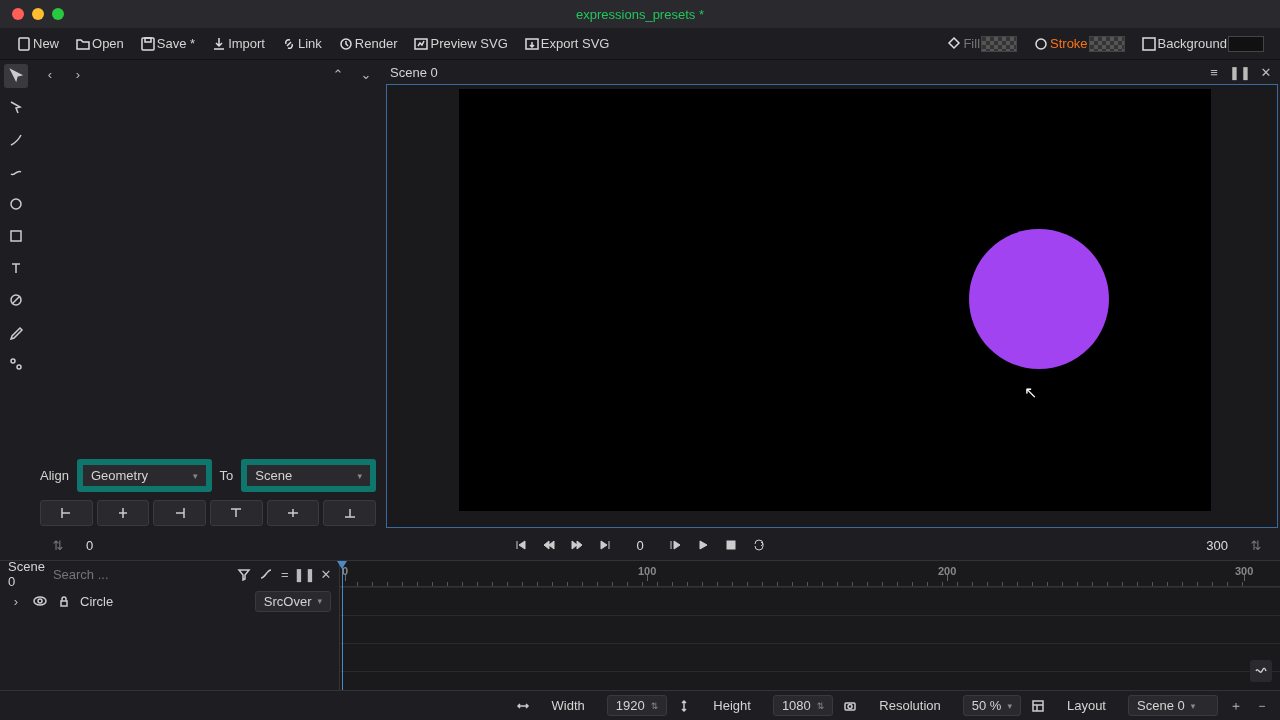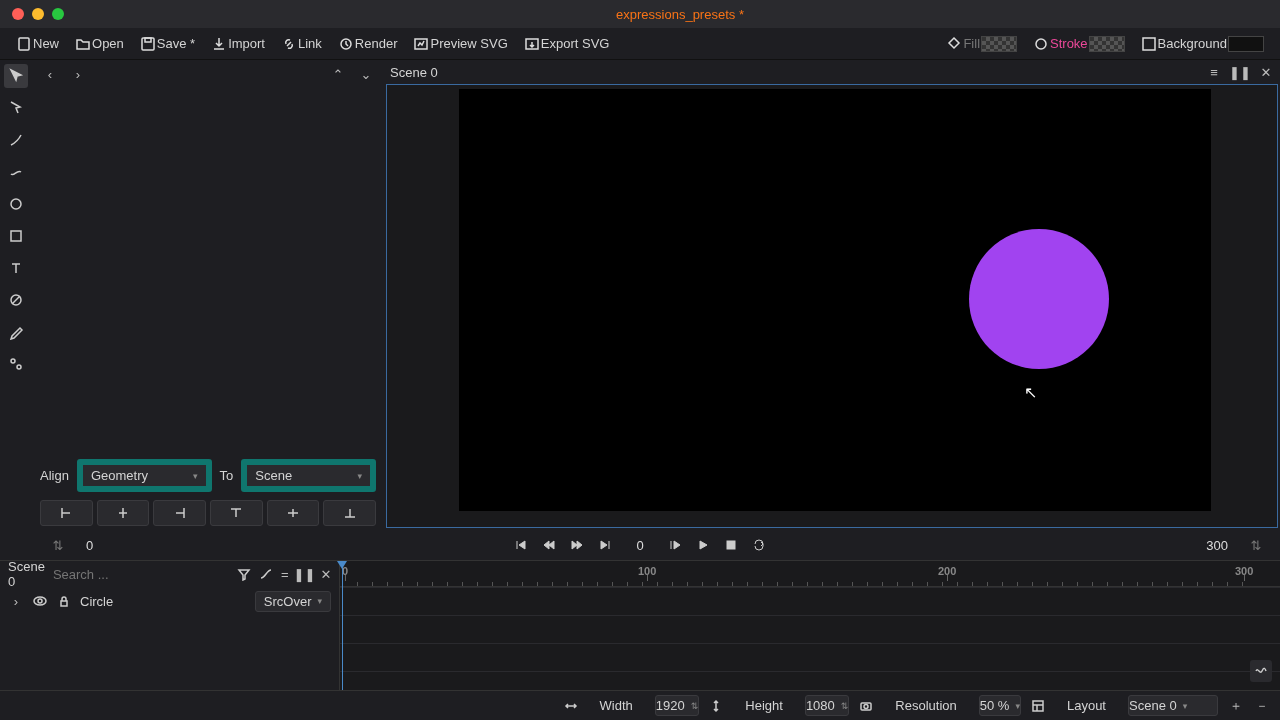--- a/index.html
+++ b/index.html
@@ -1,20 +1,20 @@
 <!DOCTYPE html>
 <html><head>
 <meta charset="utf-8">
 <style>
 * { margin:0; padding:0; box-sizing:border-box; font-family:-apple-system,BlinkMacSystemFont,sans-serif; font-size:13px; color:#d4d4d4; }
 body { background:#1e1e22; width:1280px; height:720px; overflow:hidden; display:flex; flex-direction:column; }
 .titlebar { height:28px; background:#2a2a2e; display:flex; align-items:center; position:relative; }
 .traffic { display:flex; gap:8px; padding-left:12px; }
 .tdot { width:12px; height:12px; border-radius:50%; }
-.title { position:absolute; left:50%; transform:translateX(-50%); color:#f97316;margin-left:40px; }
+.title { position:absolute; left:50%; transform:translateX(-50%); color:#22c55e; }
 .toolbar { height:32px; background:#1e1e22; display:flex; align-items:center; padding:0 8px; border-bottom:1px solid #111; }
 .tbtn { display:flex; align-items:center; gap:1px; padding:4px 8px; cursor:pointer; color:#ddd; }
 .tbtn svg { width:16px; height:16px; stroke:#ddd; fill:none; stroke-width:1.5; }
 .spacer { flex:1; }
 .swatch { width:36px; height:16px; background:repeating-conic-gradient(#555 0 25%,#333 0 50%) 0 0/8px 8px; border:1px solid #444; }
 .swatch.solid { background:#111; }
 .main { flex:1; display:flex; min-height:0; }
 .toolcol { width:32px; background:#1e1e22; display:flex; flex-direction:column; align-items:center; padding-top:4px; gap:8px; }
 .toolcol .ti { width:24px; height:24px; display:flex; align-items:center; justify-content:center; cursor:pointer; }
 .toolcol .ti.active { background:#3a3a3e; border-radius:3px; }
@@ -54,21 +54,21 @@
 .tl-right { flex:1; position:relative; background:#1a1a1c; }
 .ruler { height:26px; position:relative; border-bottom:1px solid #333; }
 .tick { position:absolute; top:4px; font-size:11px; color:#888;font-weight:bold; }
 .tick::before { content:""; position:absolute; left:50%; bottom:-4px; width:1px; height:6px; background:#666; }
 .playhead { position:absolute; left:2px; top:0; bottom:0; width:1px; background:#4a8ac9; }
 .playhead::before { content:""; position:absolute; top:0; left:-5px; border:5px solid transparent; border-top:8px solid #4a8ac9; }
 .tracks { position:absolute; top:26px; left:0; right:0; bottom:0; background-image:linear-gradient(#2a2a2e 1px,transparent 1px); background-size:100% 28px; }
 .wave-icon { position:absolute; right:8px; bottom:8px; width:22px; height:22px; background:#2a2a2e; border-radius:3px; display:flex; align-items:center; justify-content:center; cursor:pointer; }
 .statusbar { height:30px; background:#1e1e22; border-top:1px solid #333; display:flex; align-items:center; justify-content:flex-end; padding:0 10px; gap:10px; }
 .statusbar .grp { display:flex; align-items:center; gap:22px; }
-.numfield { background:#2a2a2e; border:1px solid #3a3a3e; padding:2px 0; border-radius:3px; display:flex; align-items:center; gap:6px; }
+.numfield { background:#2a2a2e; border:1px solid #3a3a3e; padding:2px 8px; border-radius:3px; display:flex; align-items:center; gap:6px; }
 .chev { font-size:9px; color:#888; }
 .smallicon { width:14px; height:14px; stroke:#ccc; fill:none; stroke-width:1.5; }
 .minitick { position:absolute; bottom:0; width:1px; height:4px; background:#555; }
 </style>
 </head>
 <body>
 
 <div class="titlebar">
   <div class="traffic">
     <div class="tdot" style="background:#ff5f57"></div>
@@ -136,21 +136,21 @@
       <svg>
         <path d="M8 2l5 5-5 5-5-5z"></path>
       </svg>
       <span style="color:#777">Fill</span>
       <div class="swatch"></div>
     </div>
   <div class="tbtn">
       <svg>
         <circle cx="8" cy="8" r="5"></circle>
       </svg>
-      <span style="color:#ec4899">Stroke</span>
+      <span style="color:#f97316">Stroke</span>
       <div class="swatch"></div>
     </div>
   <div class="tbtn">
       <svg>
         <rect x="2" y="2" width="12" height="12"></rect>
       </svg>
       <span>Background</span>
       <div class="swatch solid"></div>
     </div>
 </div>

